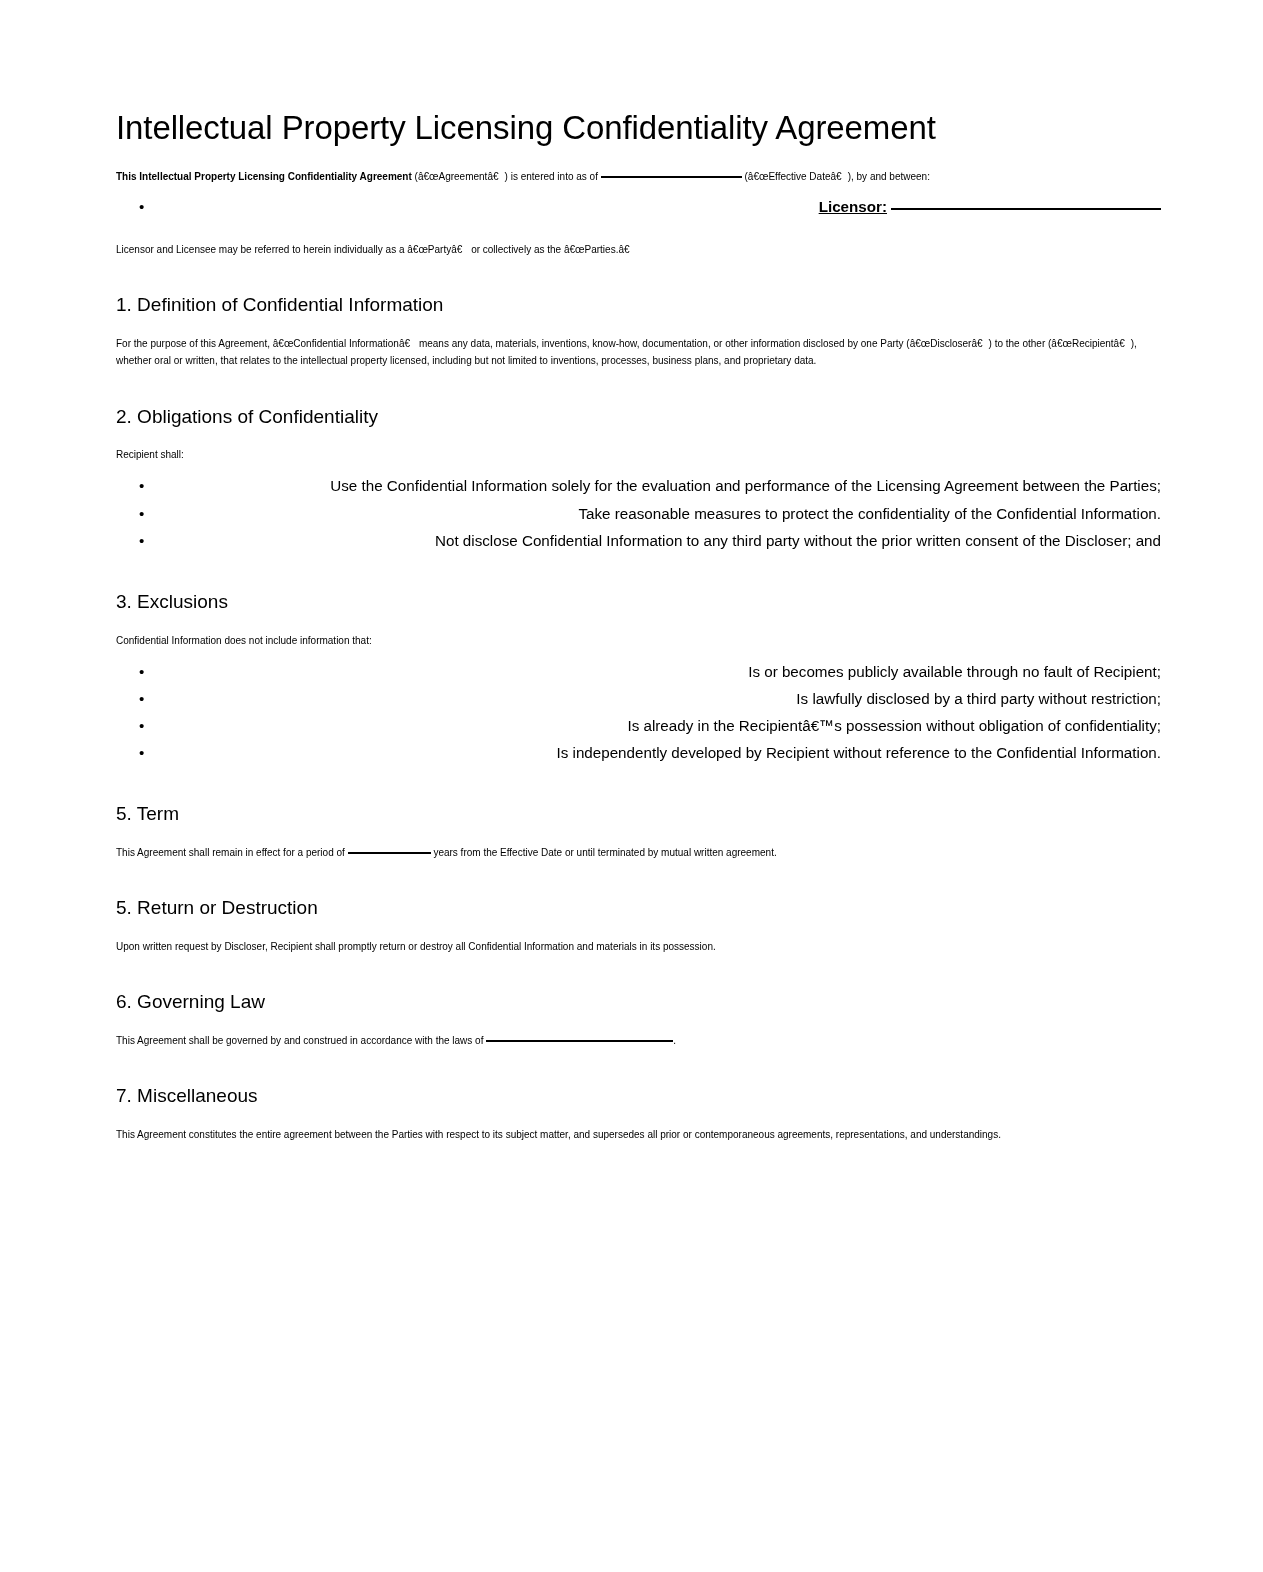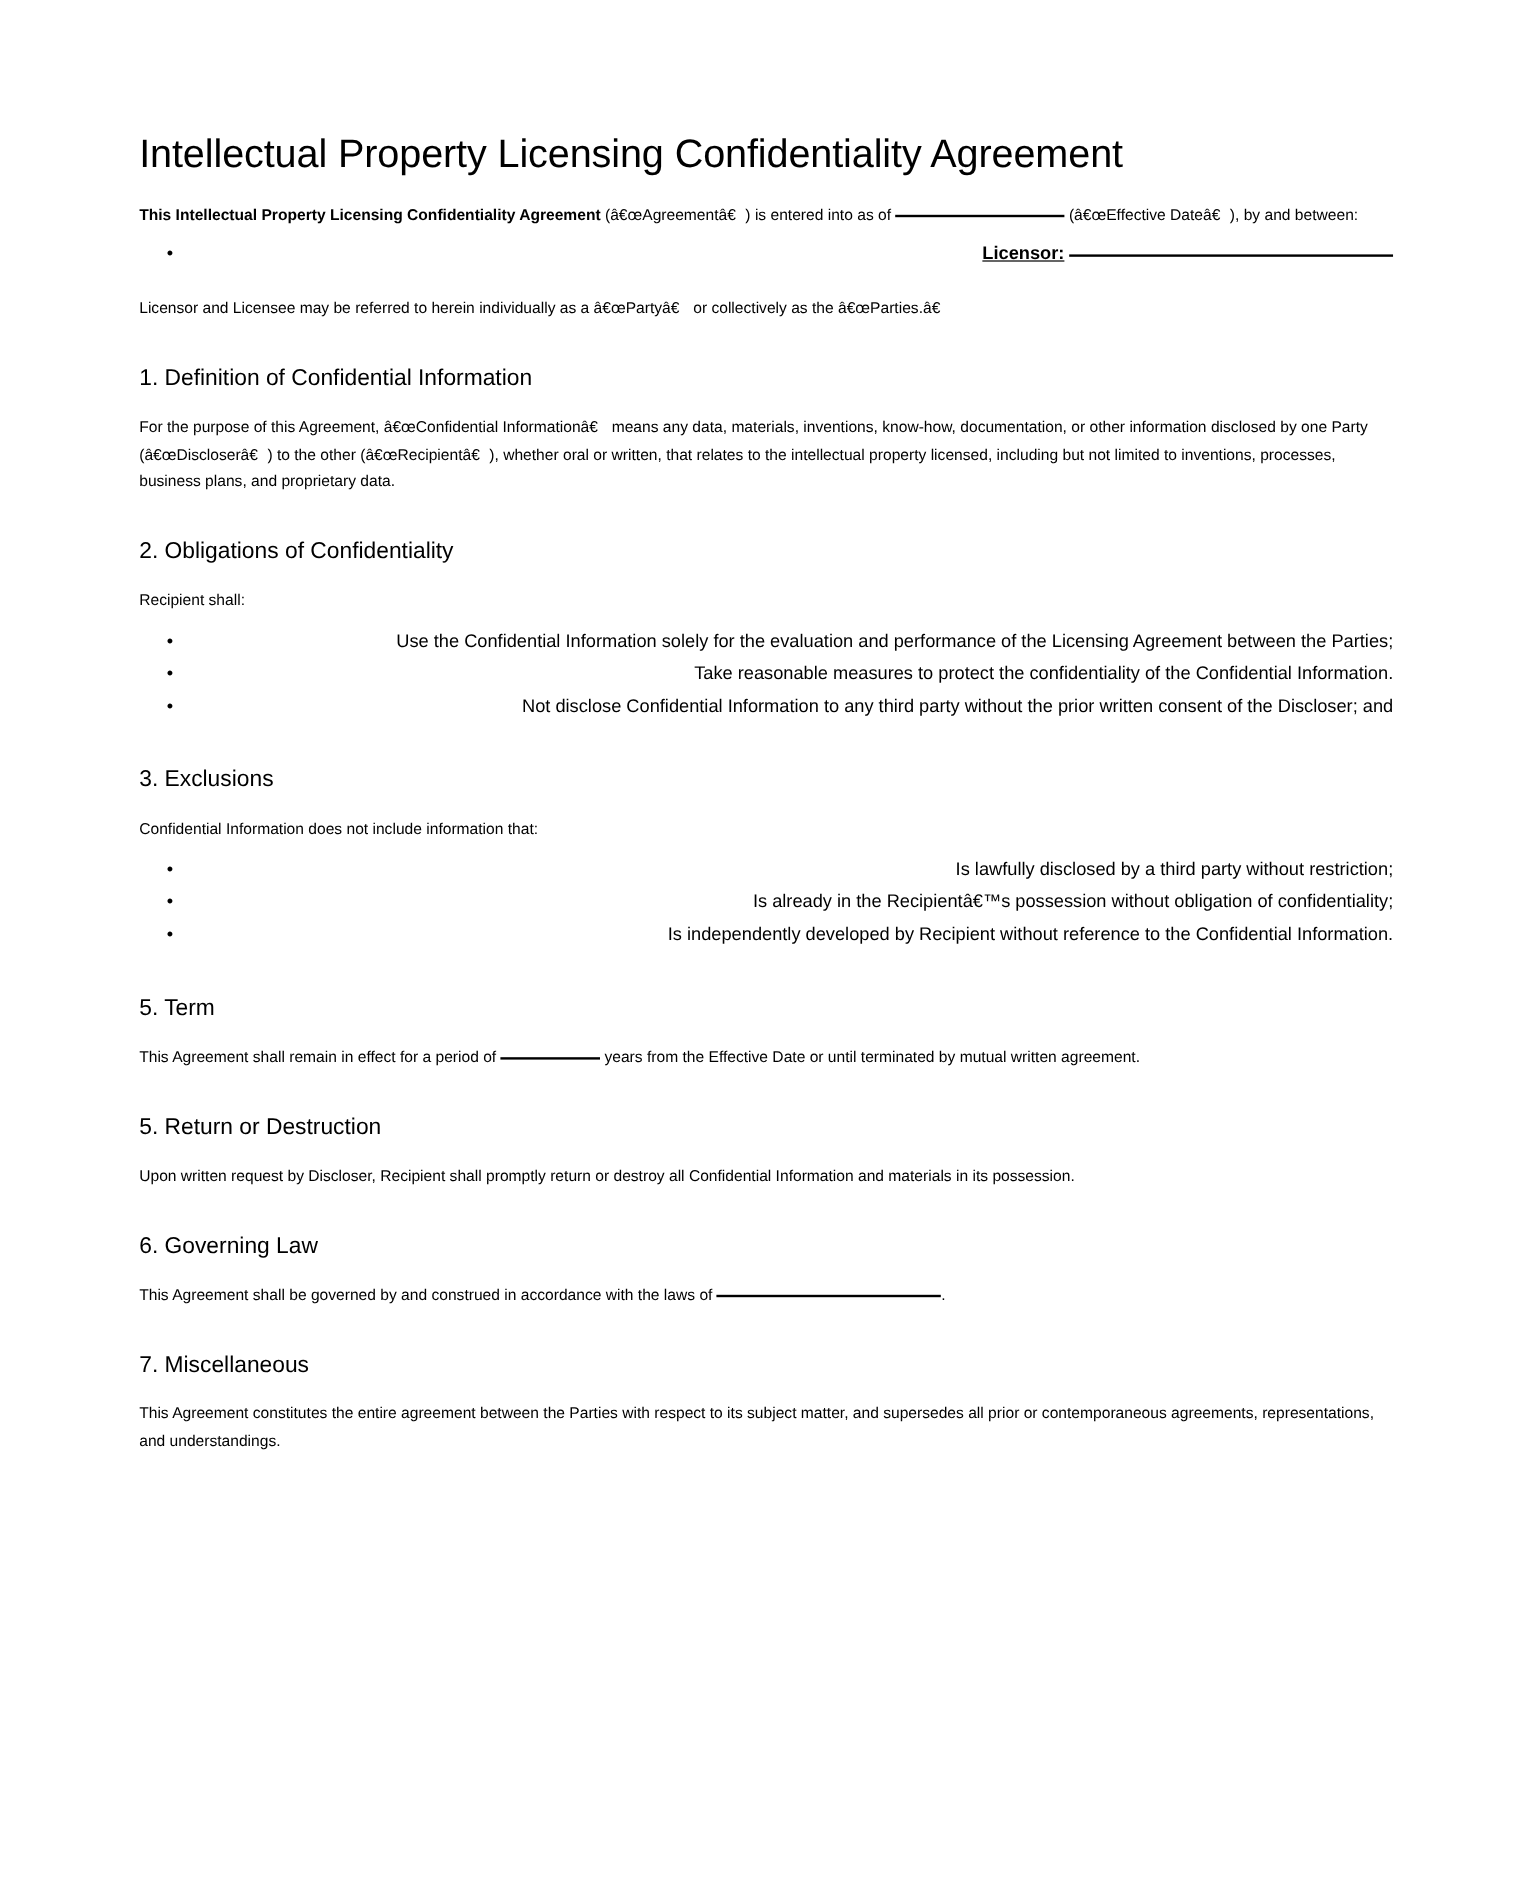--- a/index.html
+++ b/index.html
@@ -41,21 +41,21 @@
     font-size: 33px;
     font-weight: normal;
     line-height: 1.18;
     letter-spacing: -0.1px;
     margin: 0;
     padding-top: 82px;
     color: #000;
   }
 
   p.body-text {
-    font-size: 13px;
+    font-size: 10px;
     line-height: 1.72;
     margin: 0;
     padding-top: 17px;
     color: #000;
     text-align: left;
   }
 
   p.intro {
     padding-top: 20px;
   }
@@ -153,20 +153,21 @@
     <p class="body-text">Recipient shall:</p>
     <ul class="doc-list">
       <li>Use the Confidential Information solely for the evaluation and performance of the Licensing Agreement between the Parties;</li>
       <li>Take reasonable measures to protect the confidentiality of the Confidential Information.</li>
       <li>Not disclose Confidential Information to any third party without the prior written consent of the Discloser; and</li>
     </ul>
 
     <h2 class="section-heading">3. Exclusions</h2>
     <p class="body-text">Confidential Information does not include information that:</p>
     <ul class="doc-list">
+      <li>Is or becomes publicly available through no fault of Recipient;</li>
       <li>Is lawfully disclosed by a third party without restriction;</li>
       <li>Is already in the Recipientâ€™s possession without obligation of confidentiality;</li>
       <li>Is independently developed by Recipient without reference to the Confidential Information.</li>
     </ul>
 
     <h2 class="section-heading">5. Term</h2>
     <p class="body-text">
       <span>This Agreement shall remain in effect for a period of </span><span class="blank-fill w-years"></span><span> years from the Effective Date or until terminated by mutual written agreement.</span>
     </p>
 

